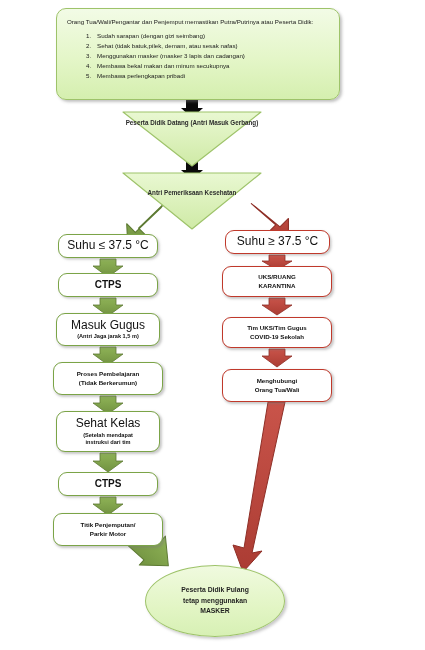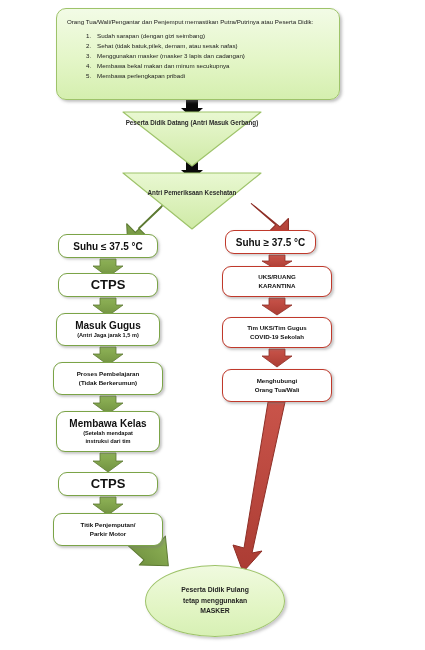--- a/index.html
+++ b/index.html
@@ -87,36 +87,36 @@
   
   .box {
     border-radius: 9px;
     box-shadow: 1.5px 1.5px 2.5px rgba(120,120,120,0.4);
     background: #ffffff;
     padding: 2px 3px;
   }
   .box.green { border: 1.4px solid #7ba447; }
   .box.red   { border: 1.4px solid #c0392b; }
   .box .ln { display: block; width: 100%; }
-  .ln.big   { font-size: 13px; font-weight: 700; color: #111; line-height: 1.28; }
-  .ln.med   { font-size: 10px; font-weight: 700; color: #111; line-height: 1.3; }
+  .ln.big   { font-size: 10px; font-weight: 700; color: #111; line-height: 1.28; }
+  .ln.med   { font-size: 12px; font-weight: 400; color: #111; line-height: 1.3; }
   .ln.small { font-size: 6.2px; font-weight: 700; color: #111; line-height: 1.35; }
   .ln.tiny  { font-size: 5.6px; font-weight: 700; color: #111; line-height: 1.38; }
 
   
   #box-suhu-low     { left: 58px;  top: 234px; width: 100px; height: 24px; }
   #box-ctps-1       { left: 58px;  top: 273px; width: 100px; height: 24px; }
   #box-masuk-kelas  { left: 56px;  top: 313px; width: 104px; height: 33px; }
   #box-proses       { left: 53px;  top: 362px; width: 110px; height: 33px; }
   #box-keluar-kelas { left: 56px;  top: 411px; width: 104px; height: 41px; }
   #box-ctps-2       { left: 58px;  top: 472px; width: 100px; height: 24px; }
   #box-titik        { left: 53px;  top: 513px; width: 110px; height: 33px; }
 
   
-  #box-suhu-high    { left: 225px; top: 230px; width: 91px; height: 24px; }
+  #box-suhu-high    { left: 225px; top: 230px; width: 105px; height: 24px; }
   #box-uks          { left: 222px; top: 266px; width: 110px; height: 31px; }
   #box-tim-uks      { left: 222px; top: 317px; width: 110px; height: 31px; }
   #box-menghubungi  { left: 222px; top: 369px; width: 110px; height: 33px; }
 
   
   #oval-pulang {
     left: 145px; top: 565px;
     width: 140px; height: 72px;
     border: 1.2px solid #9ec36a;
     border-radius: 50%;
@@ -244,21 +244,21 @@
   <span class="ln med">Masuk Gugus</span>
   <span class="ln tiny">(Antri  Jaga jarak 1,5 m)</span>
 </div>
 
 <div class="node box green" id="box-proses">
   <span class="ln small">Proses Pembelajaran</span>
   <span class="ln small">(Tidak Berkerumun)</span>
 </div>
 
 <div class="node box green" id="box-keluar-kelas">
-  <span class="ln med">Membawa Kelas</span>
+  <span class="ln med">Sehat Kelas</span>
   <span class="ln tiny">(Setelah mendapat</span>
   <span class="ln tiny">instruksi dari tim</span>
 </div>
 
 <div class="node box green" id="box-ctps-2">
   <span class="ln big">CTPS</span>
 </div>
 
 <div class="node box green" id="box-titik">
   <span class="ln small">Titik Penjemputan/</span>

